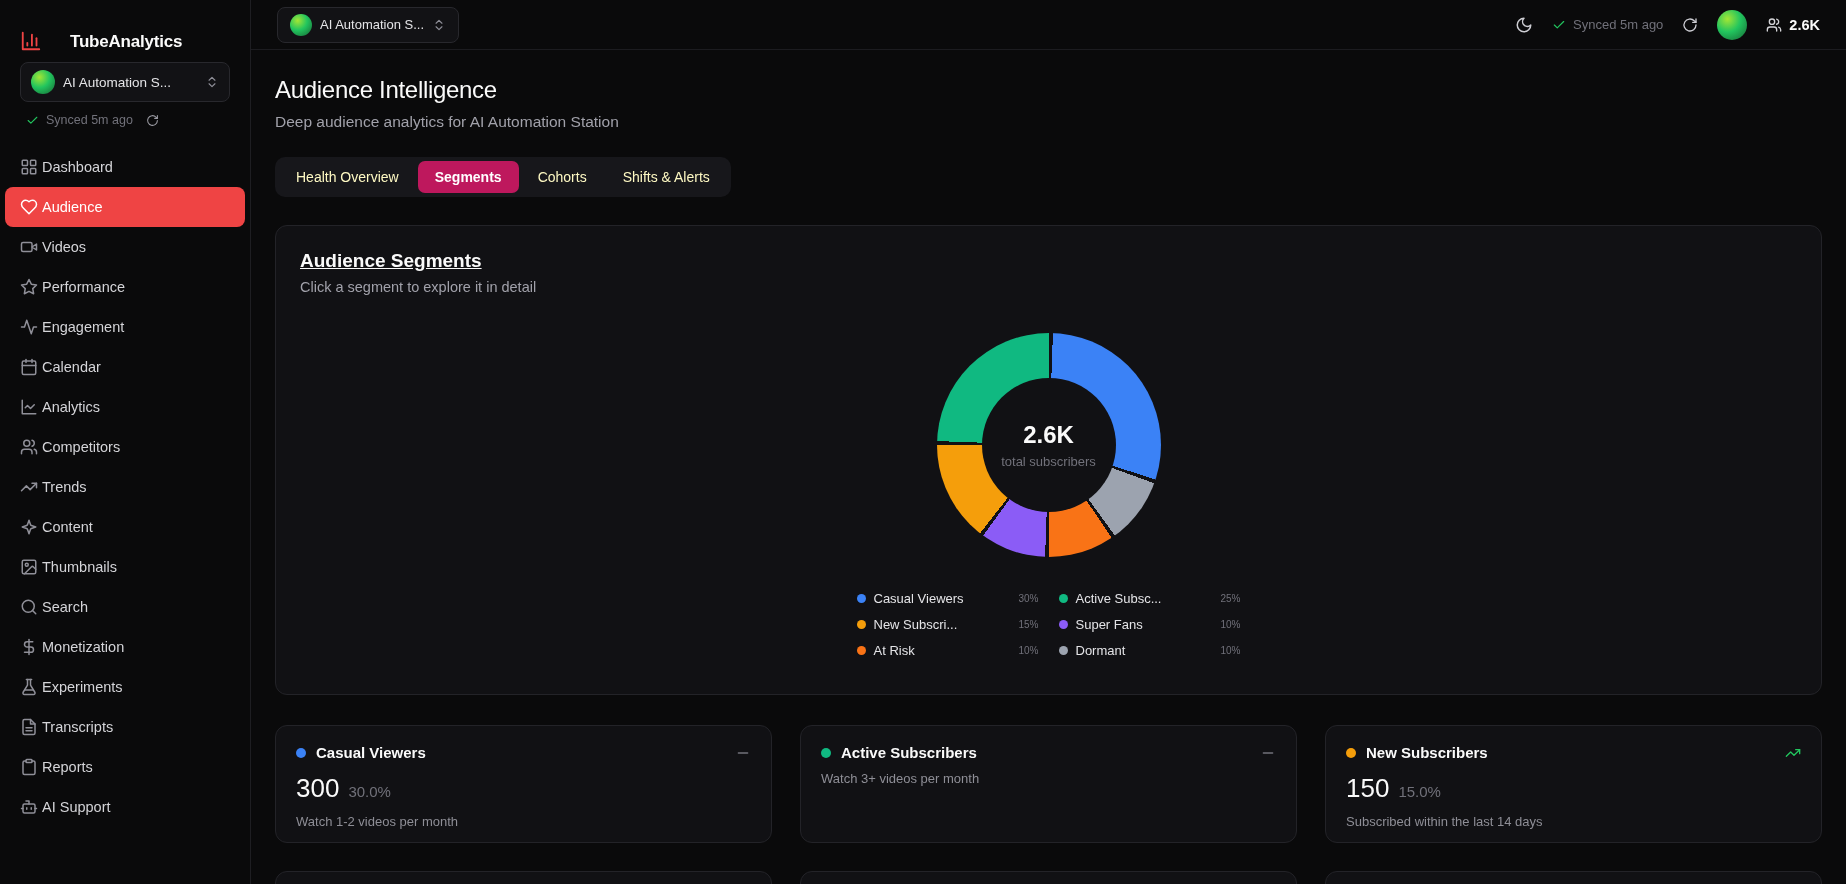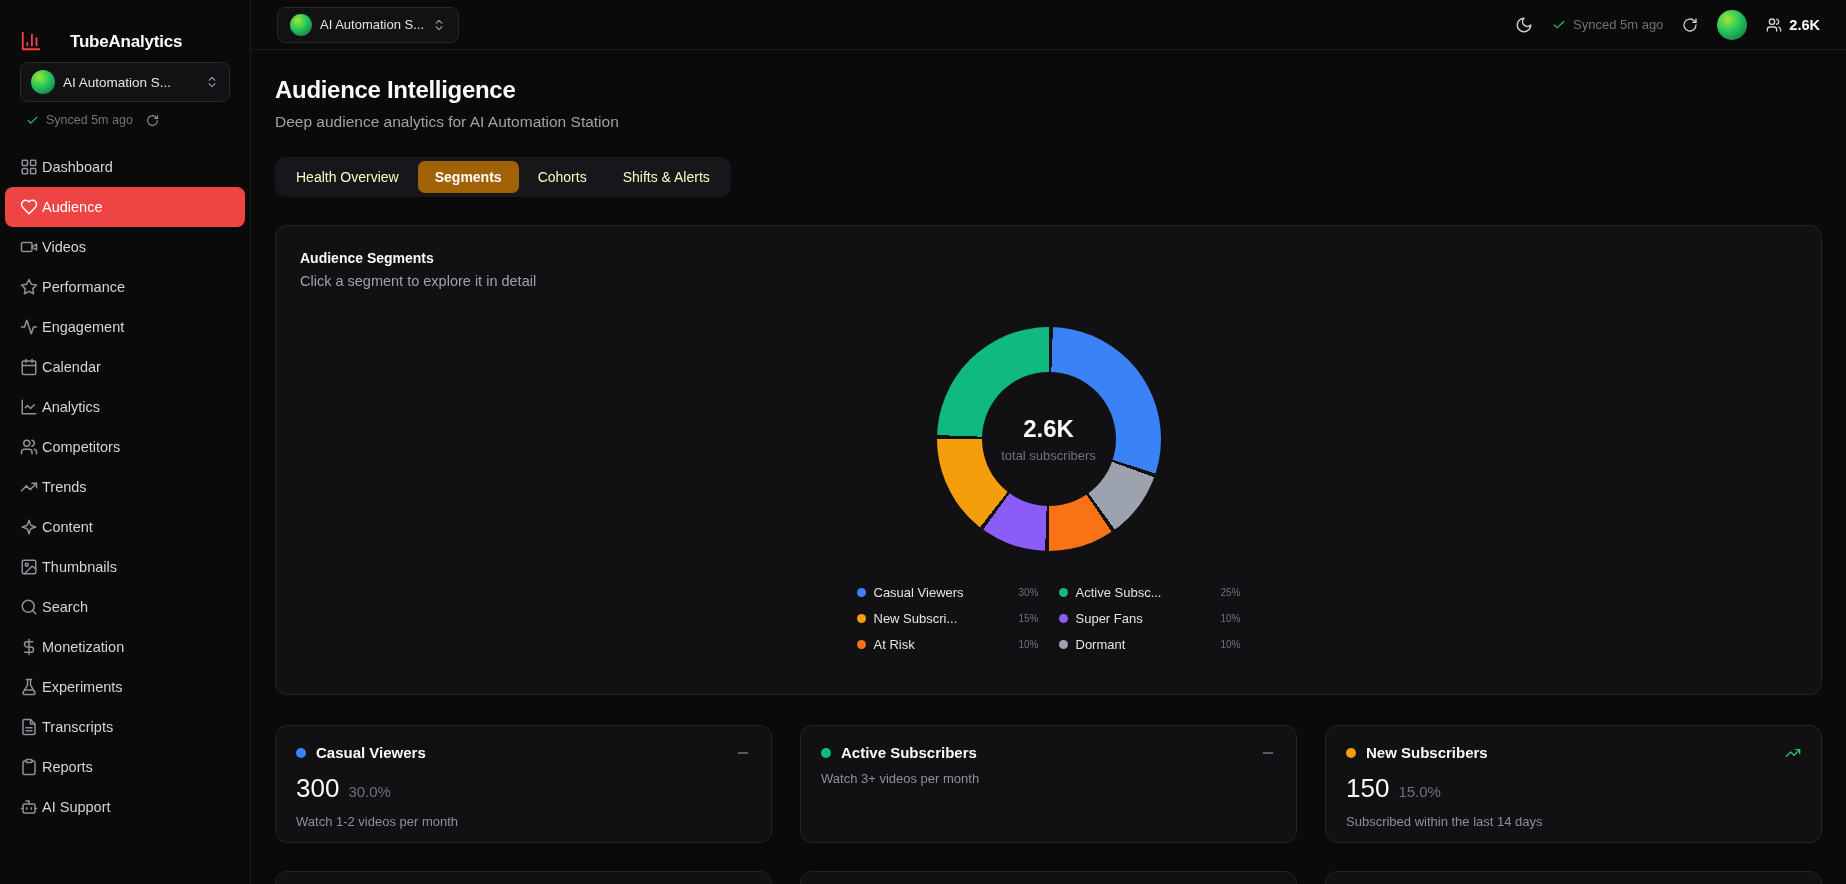--- a/index.html
+++ b/index.html
@@ -37,29 +37,29 @@
   .topbar { height:50px; border-bottom:1px solid #1c1c20; display:flex; align-items:center; justify-content:space-between; padding:0 26px; flex:none; }
   .topbar-pill { height:36px; border:1px solid #28282d; background:#121215; border-radius:8px; display:flex; align-items:center; gap:8px; padding:0 12px; cursor:pointer; }
   .topbar-pill .channel-label { font-size:13px; flex:none; }
   .topbar-right { display:flex; align-items:center; gap:19px; }
   .icon-btn { color:#cdcdd3; display:flex; cursor:pointer; }
   .sync-top { display:flex; align-items:center; gap:7px; font-size:13px; color:#71717a; }
   .subs { display:flex; align-items:center; gap:7px; font-size:14.5px; font-weight:700; color:#fafafa; }
   .subs svg { color:#d4d4d8; }
 
   .content { flex:1; padding:26px 24px; overflow:hidden; }
-  .page-title { font-size:24px; font-weight:700; letter-spacing:-0.3px; }
+  .page-title { font-size:24px; font-weight:400; letter-spacing:-0.3px; }
   .page-sub { margin-top:9px; font-size:15.5px; color:#a1a1aa; }
 
   .tabs { margin-top:26px; display:inline-flex; background:#17171b; border-radius:10px; padding:4px; gap:2px; }
   .tab { padding:8px 17px; font-size:14px; color:#fef9c3; border-radius:7px; cursor:pointer; white-space:nowrap; }
-  .tab.active { background:#a16207; color:#fff; font-weight:600; }
+  .tab.active { background:#be185d; color:#fff; font-weight:600; }
 
   .panel { margin-top:28px; background:#111114; border:1px solid #232328; border-radius:12px; padding:24px; height:470px; }
-  .panel-title { font-size:14px; font-weight:700; }
+  .panel-title { font-size:19px; font-weight:700;text-decoration:underline; }
   .panel-sub { margin-top:7px; font-size:14.5px; color:#a1a1aa; }
 
   .donut-wrap { position:relative; width:224px; height:224px; margin:38px auto 0; cursor:pointer; }
   .donut-ring { width:100%; height:100%; border-radius:50%; }
   .donut-hole { position:absolute; inset:45px; border-radius:50%; background:#111114; }
   .donut-center { position:absolute; inset:0; display:flex; flex-direction:column; align-items:center; justify-content:center; gap:5px; pointer-events:none; }
   .donut-value { font-size:24px; font-weight:700; }
   .donut-label { font-size:13px; color:#71717a; }
 
   .legend { margin-top:34px; display:grid; grid-template-columns:182px 182px; column-gap:20px; row-gap:11px; justify-content:center; }

